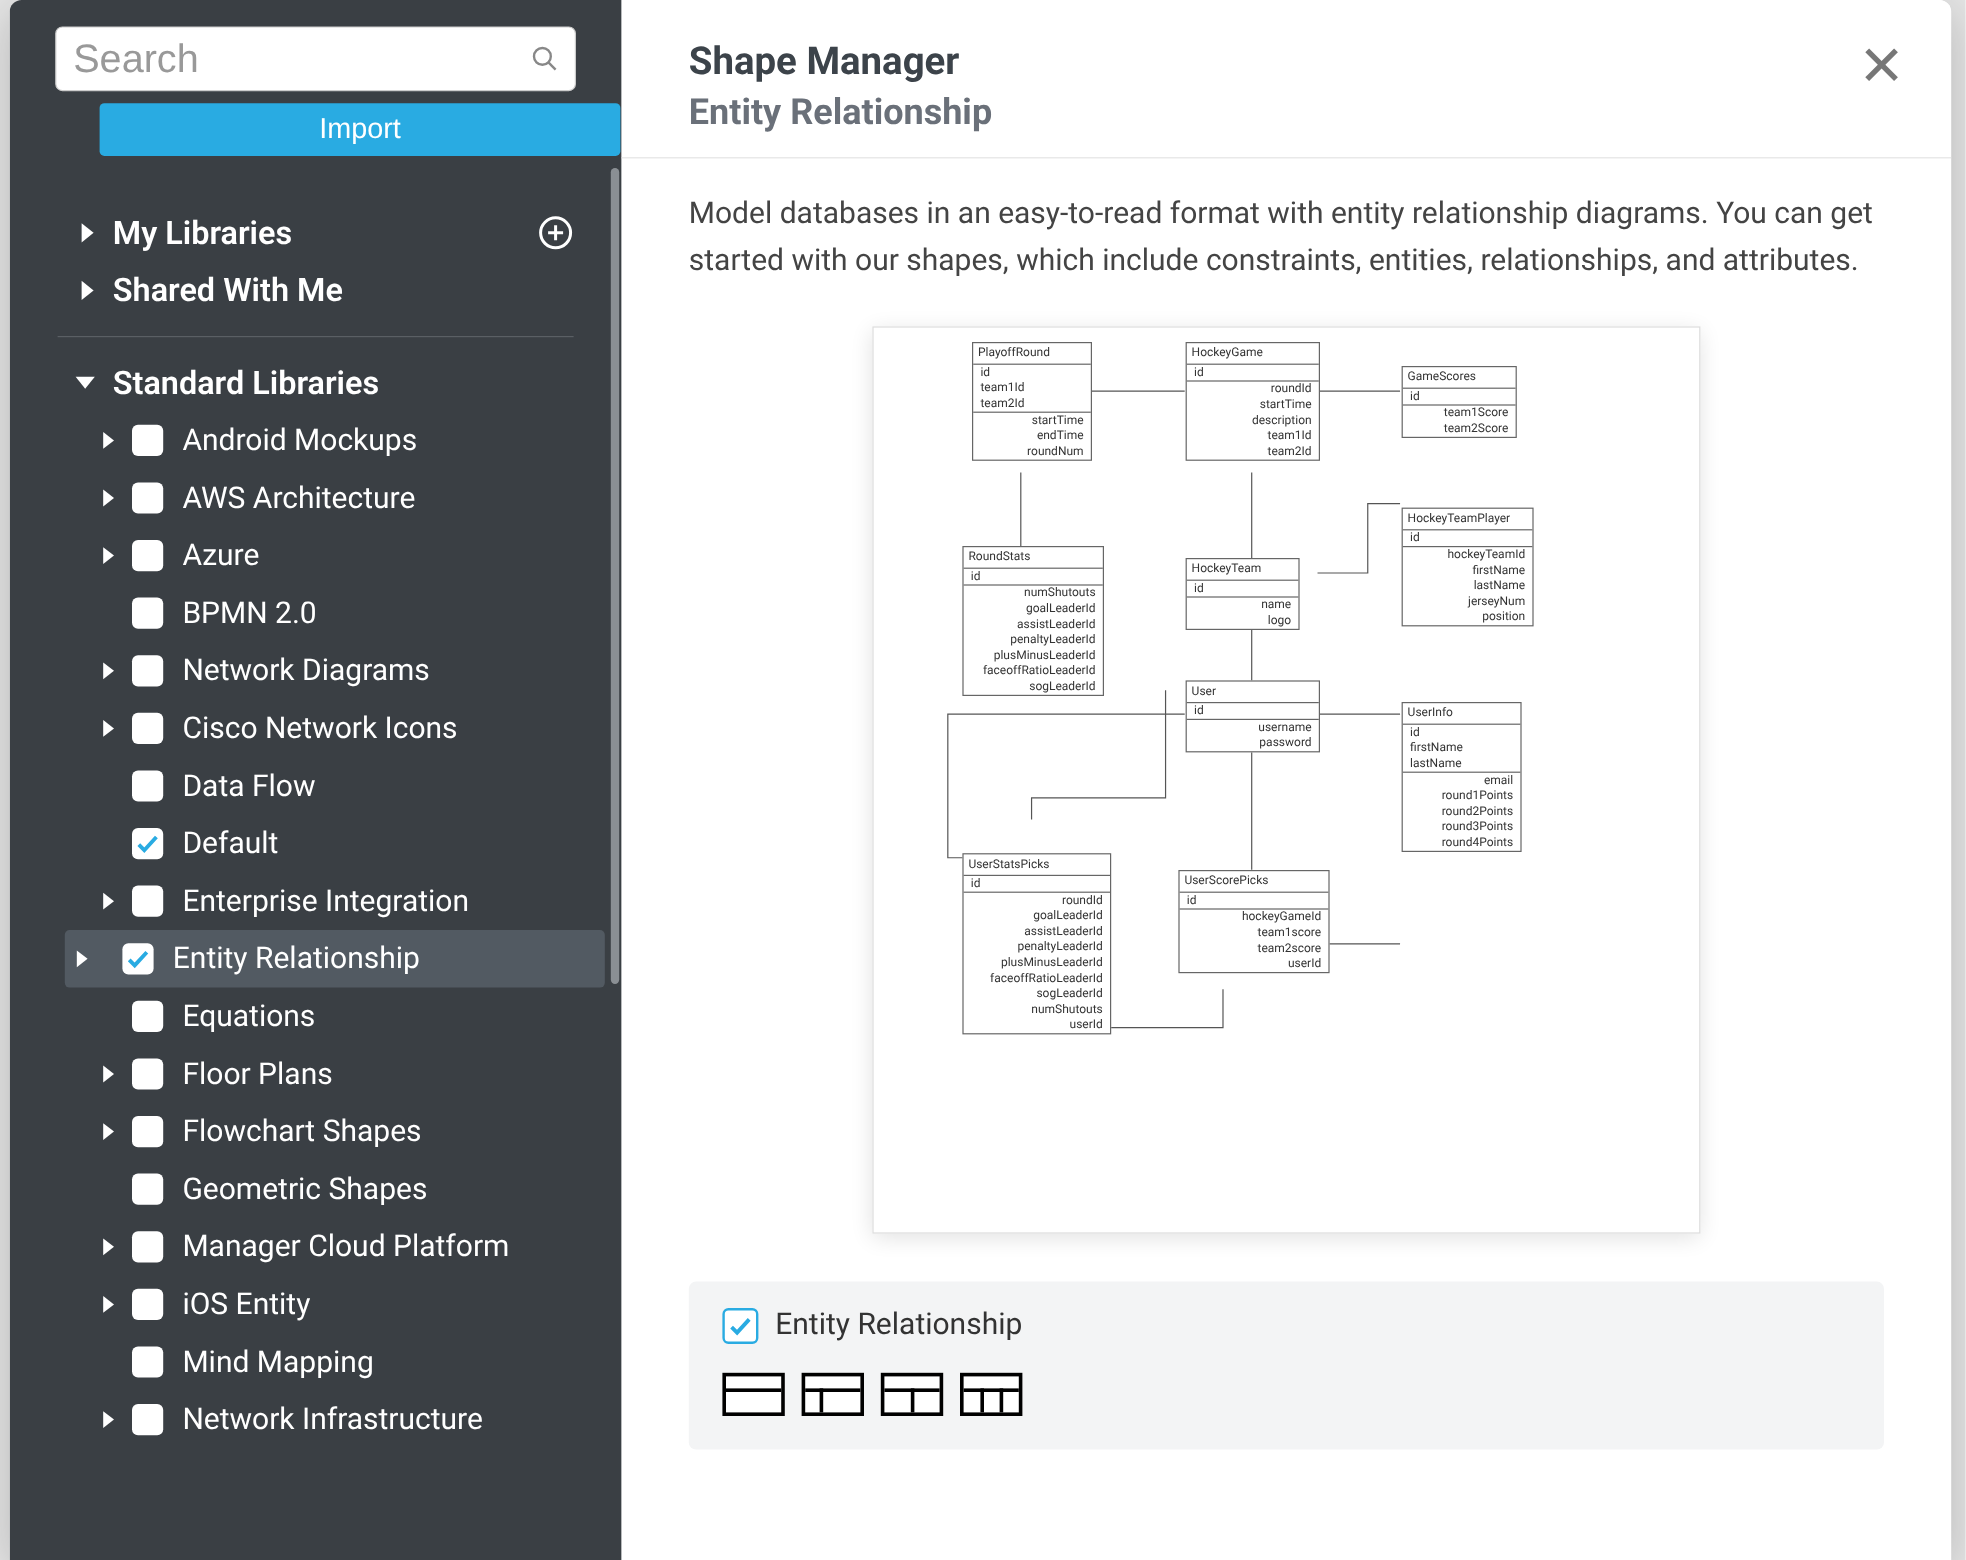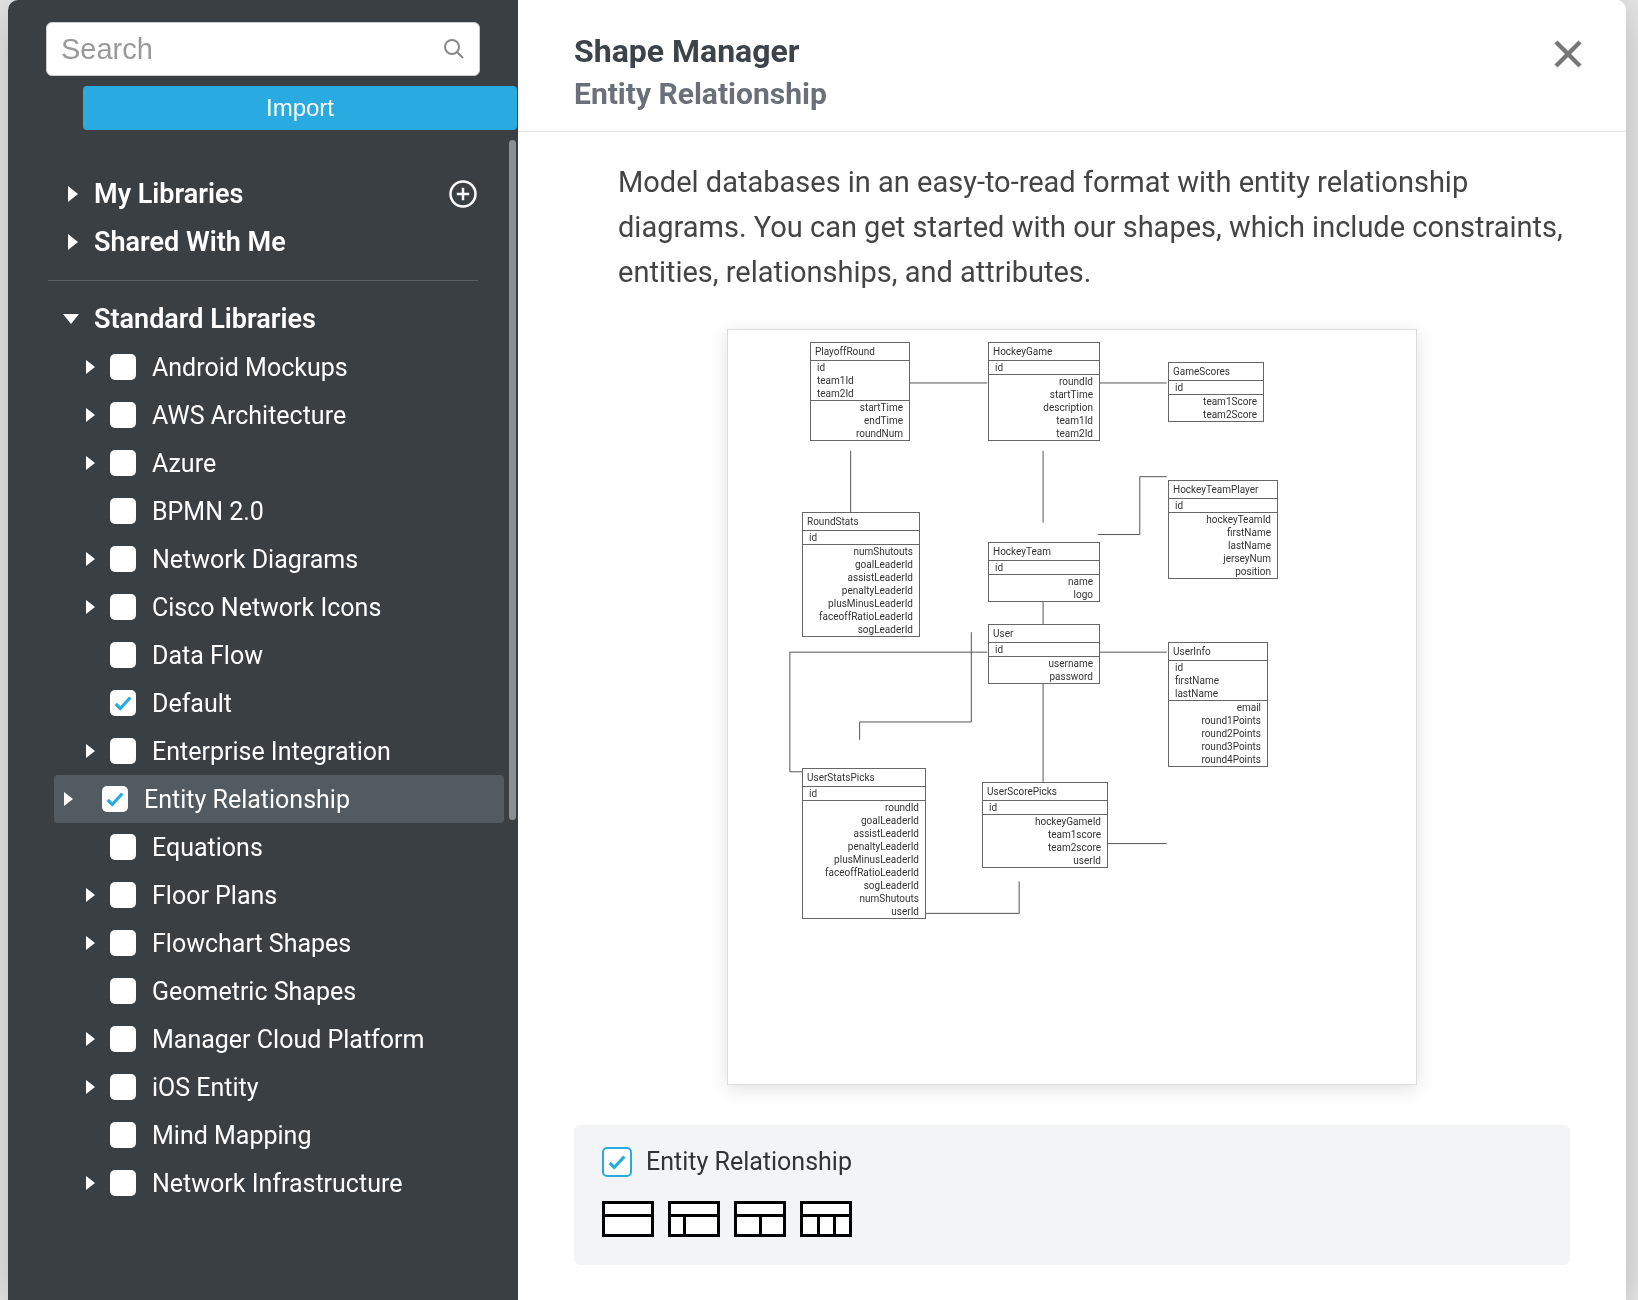--- a/index.html
+++ b/index.html
@@ -35,21 +35,21 @@
   .search-wrap {
     position: relative;
     margin-bottom: 10px;
   }
   .search-input {
     width: 100%;
     height: 54px;
     border: 1px solid #ccc;
     border-radius: 6px;
     padding: 0 46px 0 14px;
-    font-size: 29px;
+    font-size: 33px;
     color: #333;
     background:#fff;
   }
   .search-input::placeholder { color: #999; }
   .search-icon {
     position: absolute;
     right: 14px; top: 50%;
     transform: translateY(-50%);
     width: 24px; height: 24px;
     color: #888;
@@ -192,25 +192,24 @@
     width: 36px; height: 36px;
     color: #777;
     cursor: pointer;
   }
   .main-body {
     flex: 1;
     padding: 28px 56px 0 56px;
     overflow-y: auto;
   }
   .main-desc {
-    font-size: 29px;
+    font-size: 25px;
     color: #444;
     line-height: 1.55;
     margin-bottom: 34px;
-    margin-left: 44px;
   }
   .preview-img {
     width: 690px;
     margin: 0 auto 40px auto;
     border: 1px solid #ddd;
     box-shadow: 0 4px 18px rgba(0,0,0,0.12);
     background: #fff;
     padding: 12px;
     position: relative;
   }
@@ -485,21 +484,21 @@
               <div class="e-row">id</div>
               <div class="e-sep"></div>
               <div class="e-row right">numShutouts</div>
               <div class="e-row right">goalLeaderId</div>
               <div class="e-row right">assistLeaderId</div>
               <div class="e-row right">penaltyLeaderId</div>
               <div class="e-row right">plusMinusLeaderId</div>
               <div class="e-row right">faceoffRatioLeaderId</div>
               <div class="e-row right">sogLeaderId</div>
             </div>
-            <div class="entity" style="left: 248px; top: 180px; width: 112px; margin-top: 20px;">
+            <div class="entity" style="left: 248px; top: 180px; width: 95px;">
               <div class="e-title">HockeyTeam</div>
               <div class="e-row">id</div>
               <div class="e-sep"></div>
               <div class="e-row right">name</div>
               <div class="e-row right">logo</div>
             </div>
             <div class="entity" style="left: 428px; top: 138px; width: 110px;">
               <div class="e-title">HockeyTeamPlayer</div>
               <div class="e-row">id</div>
               <div class="e-sep"></div>

